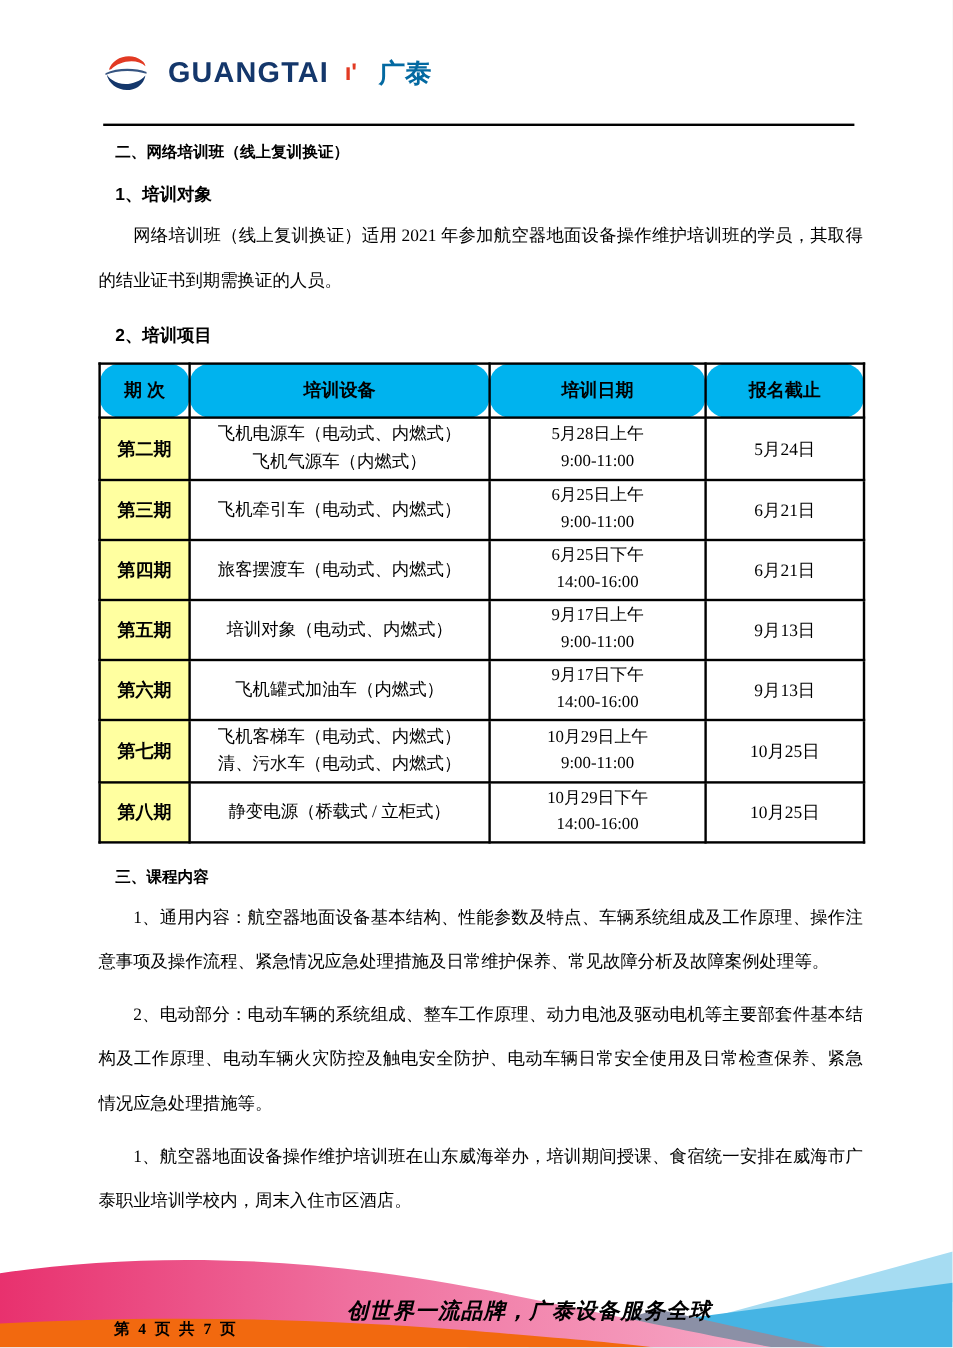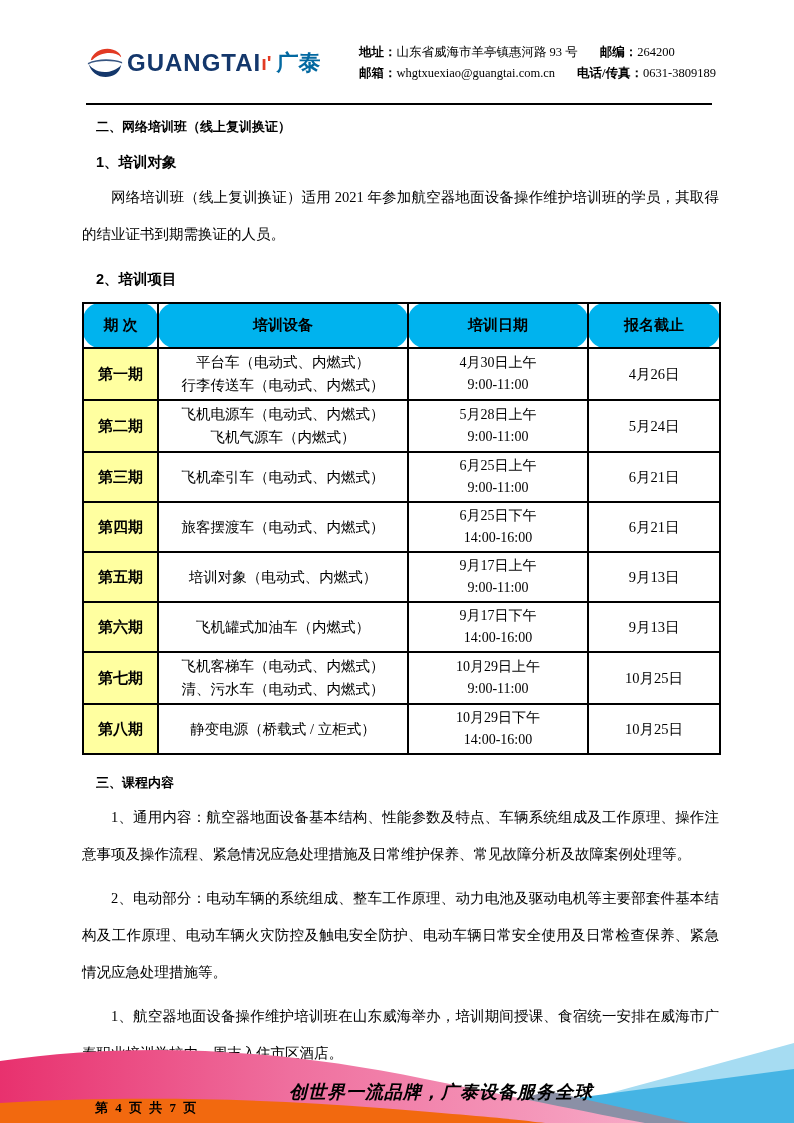--- a/index.html
+++ b/index.html
@@ -5,21 +5,21 @@
   * { margin:0; padding:0; box-sizing:border-box; }
   html,body { background:#e9e9e9; }
   .page {
     position:relative; width:794px; height:1123px; margin:0 auto;
     background:#ffffff; overflow:hidden;
     font-family:"Liberation Serif","DejaVu Serif",serif; color:#000;
   }
   
   .header { position:absolute; top:42px; left:86px; right:78px;
             display:flex; justify-content:space-between; align-items:center; }
-  .logo { display:flex; align-items:center; gap:3px; }
+  .logo { display:flex; align-items:center; gap:16px; }
   .logo svg { display:block; }
   .logo-en { font-family:"Liberation Sans","DejaVu Sans",sans-serif; font-weight:bold;
              font-size:24px; letter-spacing:1px; color:#14376b; }
   .logo-mark { font-family:"Liberation Sans",sans-serif; font-weight:bold;
                font-size:20px; color:#e23a23; margin-left:-3px; }
   .logo-cn { font-weight:bold; font-size:22px; color:#0369a1; margin-left:2px;
              font-family:"Liberation Sans","DejaVu Sans",sans-serif; }
   .contact { font-size:12.5px; line-height:21px; white-space:nowrap; text-align:left; }
   .contact .lbl { font-weight:bold; }
   .contact .gap { display:inline-block; width:22px; }
@@ -64,28 +64,20 @@
         <svg width="38" height="38" viewBox="0 0 40 40">
           <path d="M5,17 C8,6 24,1 34,9 C36,10.5 37,12.5 37,14 C30,6.5 14,9 7,16.5 Z" fill="#e23a23"></path>
           <path d="M3,21 C5,31 16,37 26,34 C33,32 36,27 37,22 C30,30 16,32 8,26 C5.5,24.5 4,22.8 3,21 Z" fill="#14376b"></path>
           <path d="M2,20 C12,15 28,15 38,19 L38,20.5 C28,17 12,17 2,21.5 Z" fill="#14376b" opacity="0.85"></path>
         </svg>
       </span>
       <span class="logo-en">GUANGTAI</span>
         <span class="logo-mark">ı'</span>
       <span class="logo-cn">广泰</span>
     </div>
-    <div class="contact">
-      <div>
-        <span class="lbl">地址：</span><span>山东省威海市羊亭镇惠河路 93 号</span><span class="gap"></span><span class="lbl">邮编：</span><span>264200</span>
-      </div>
-      <div>
-        <span class="lbl">邮箱：</span><span>whgtxuexiao@guangtai.com.cn</span><span class="gap"></span><span class="lbl">电话/传真：</span><span>0631-3809189</span>
-      </div>
-    </div>
   </div>
   <div class="header-rule"></div>
 
   <div class="content">
     <div class="h-main">二、网络培训班（线上复训换证）</div>
     <div class="h-sub">1、培训对象</div>
     <p class="para">网络培训班（线上复训换证）适用 2021 年参加航空器地面设备操作维护培训班的学员，其取得的结业证书到期需换证的人员。</p>
     <div class="h-sub">2、培训项目</div>
 
     <table class="train">
@@ -94,32 +86,20 @@
           <col class="c-equip">
           <col class="c-date">
           <col class="c-dead">
         </colgroup>
       <tbody>
           <tr>
         <th>期  次</th>
         <th>培训设备</th>
         <th>培训日期</th>
         <th>报名截止</th>
-      </tr>
-      <tr>
-        <td class="period">第一期</td>
-        <td class="equip">
-              <div>平台车（电动式、内燃式）</div>
-              <div>行李传送车（电动式、内燃式）</div>
-            </td>
-        <td class="dateteach">
-              <div>4月30日上午</div>
-              <div>9:00-11:00</div>
-            </td>
-        <td class="deadline">4月26日</td>
       </tr>
       <tr>
         <td class="period">第二期</td>
         <td class="equip">
               <div>飞机电源车（电动式、内燃式）</div>
               <div>飞机气源车（内燃式）</div>
             </td>
         <td class="dateteach">
               <div>5月28日上午</div>
               <div>9:00-11:00</div>

